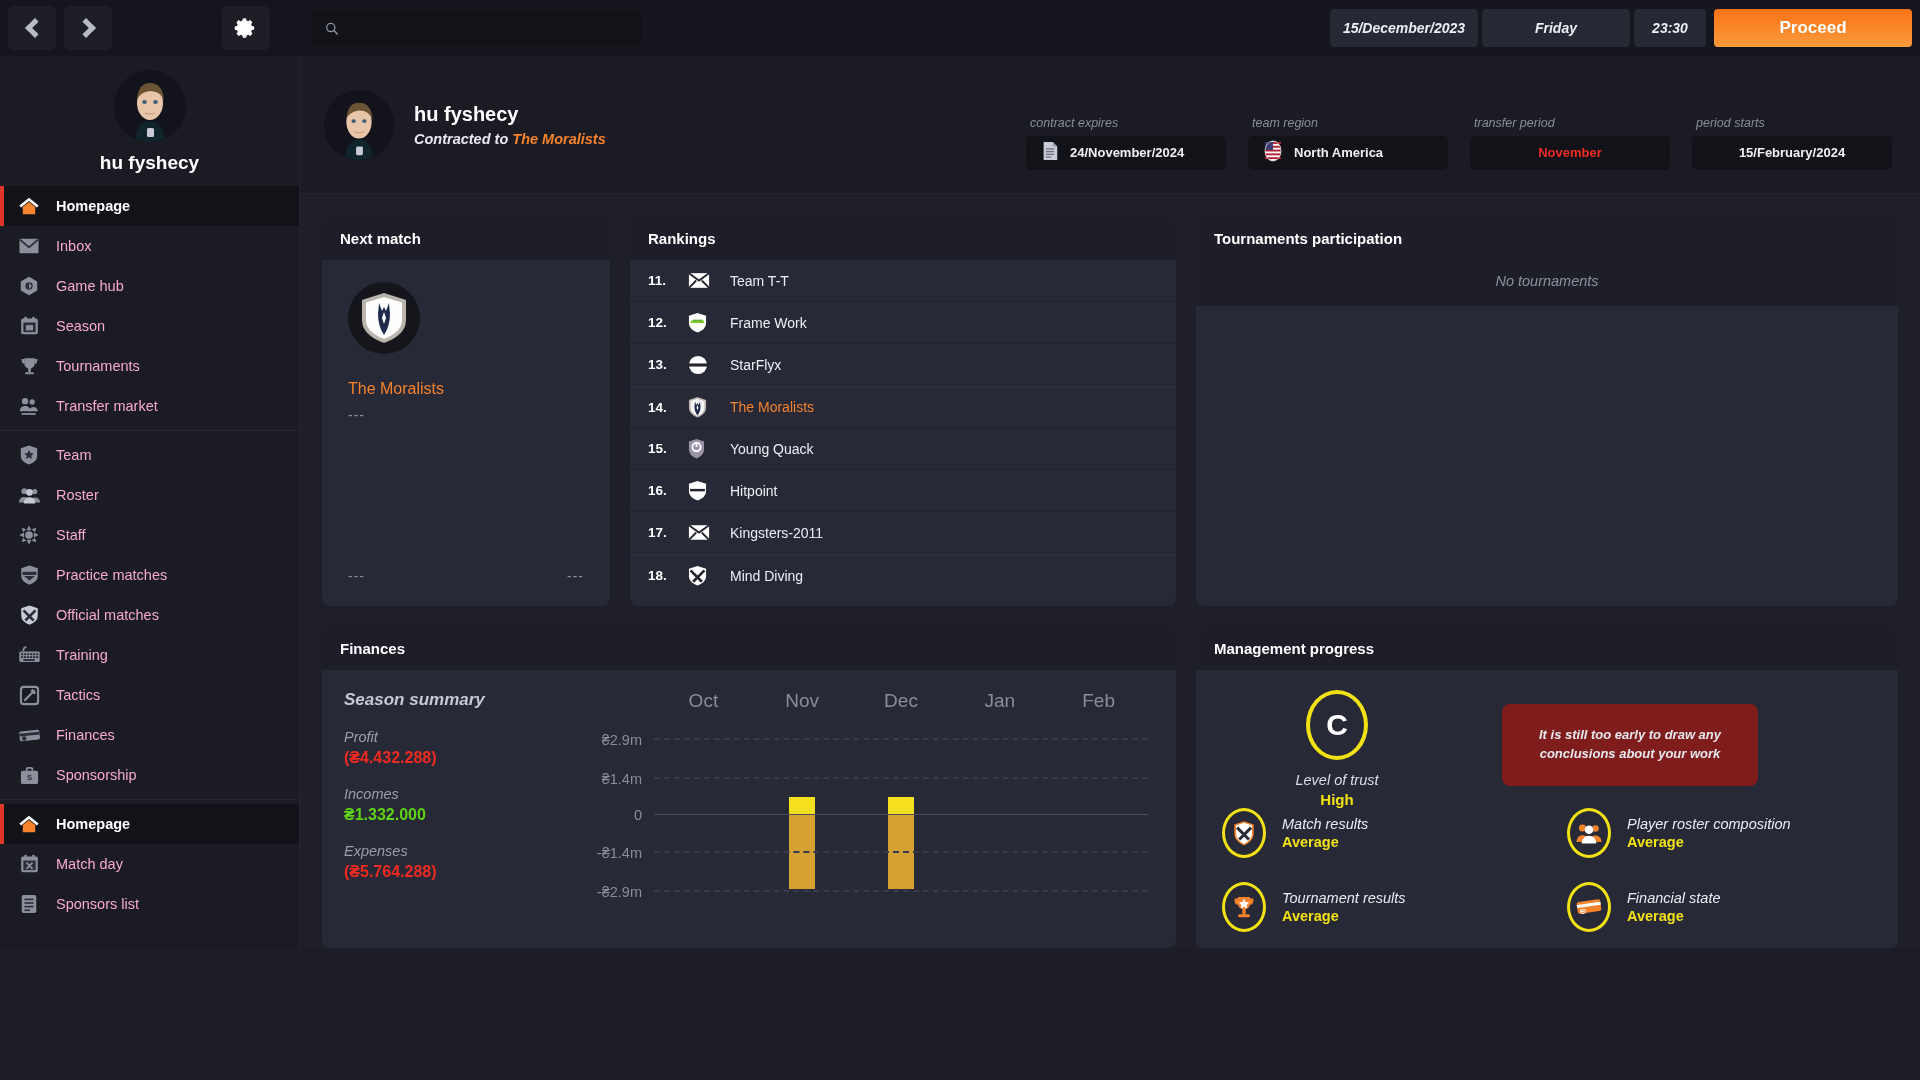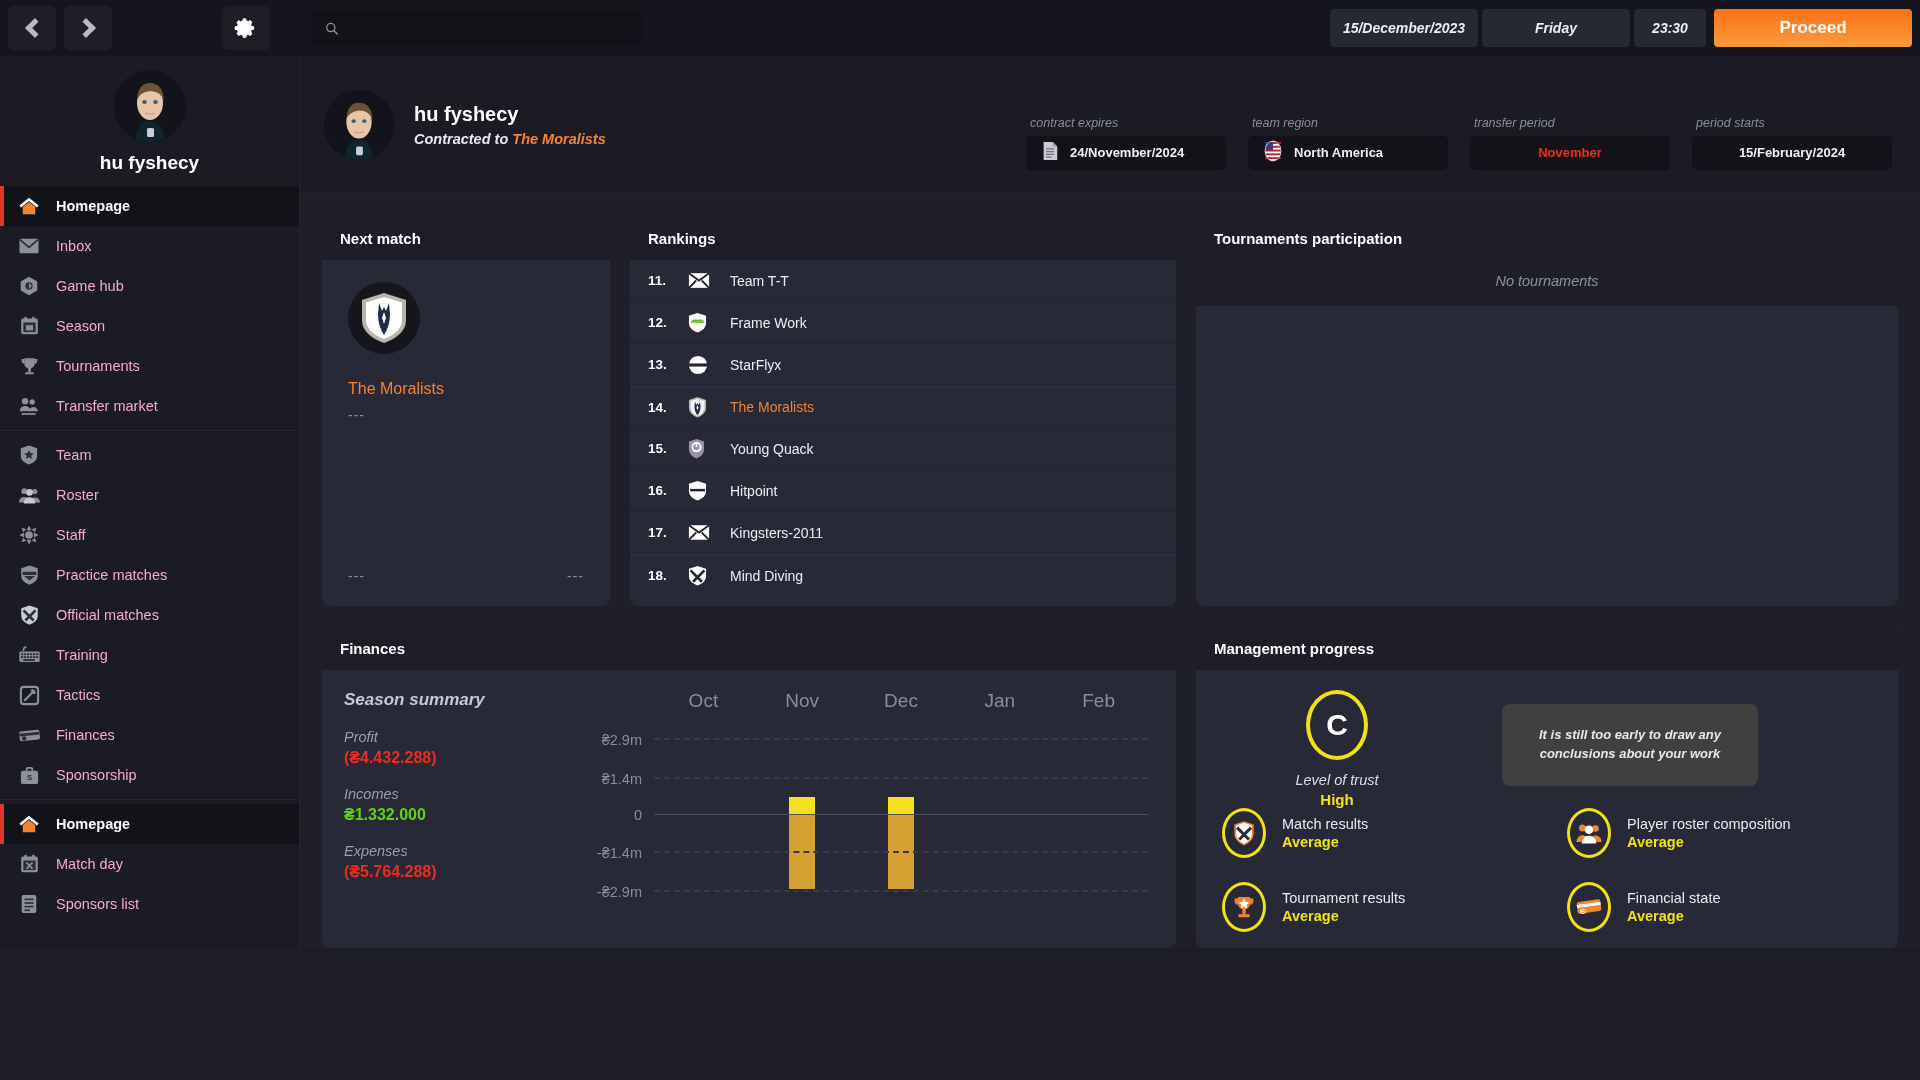--- a/index.html
+++ b/index.html
@@ -186,32 +186,32 @@
   .trustblock { width: 230px; display: flex; flex-direction: column; align-items: center; }
   .trustcircle {
     width: 62px; height: 70px; border: 4px solid #f2e215; border-radius: 50%;
     display: flex; align-items: center; justify-content: center;
     font-size: 30px; font-weight: bold; color: #fff;
   }
   .trustlabel { margin-top: 12px; font-size: 14.5px; font-style: italic; color: #dcdee6; }
   .trustval { margin-top: 3px; font-size: 15px; font-weight: bold; color: #f2e215; }
   .msgbox {
     margin-left: 50px; margin-top: 14px; width: 256px; min-height: 82px;
-    background: #404040; border-radius: 8px;
+    background: #7f1d1d; border-radius: 8px;
     display: flex; align-items: center; justify-content: center; text-align: center;
     padding: 14px 18px; font-size: 13px; font-style: italic; font-weight: bold;
     color: #e6e8ef; line-height: 1.45;
   }
   .mg-grid { margin-top: auto; display: grid; grid-template-columns: 1fr 1fr; gap: 24px 40px; padding-bottom: 16px; }
   .mg-item { display: flex; align-items: center; gap: 16px; }
   .mg-ring {
     width: 44px; height: 50px; border: 3px solid #f2e215; border-radius: 50%;
     display: flex; align-items: center; justify-content: center; flex: 0 0 44px;
   }
-  .mg-text .t { font-size: 14.5px; color: #e9ebf1; }
+  .mg-text .t { font-size: 14.5px; font-style: italic; color: #e9ebf1; }
   .mg-text .s { margin-top: 2px; font-size: 14.5px; font-weight: bold; color: #f2e215; }
 </style>
 </head>
 <body>
 
 <div id="app">
 
   <div class="topbar">
     <div class="navbtns">
       <div class="navbtn">

